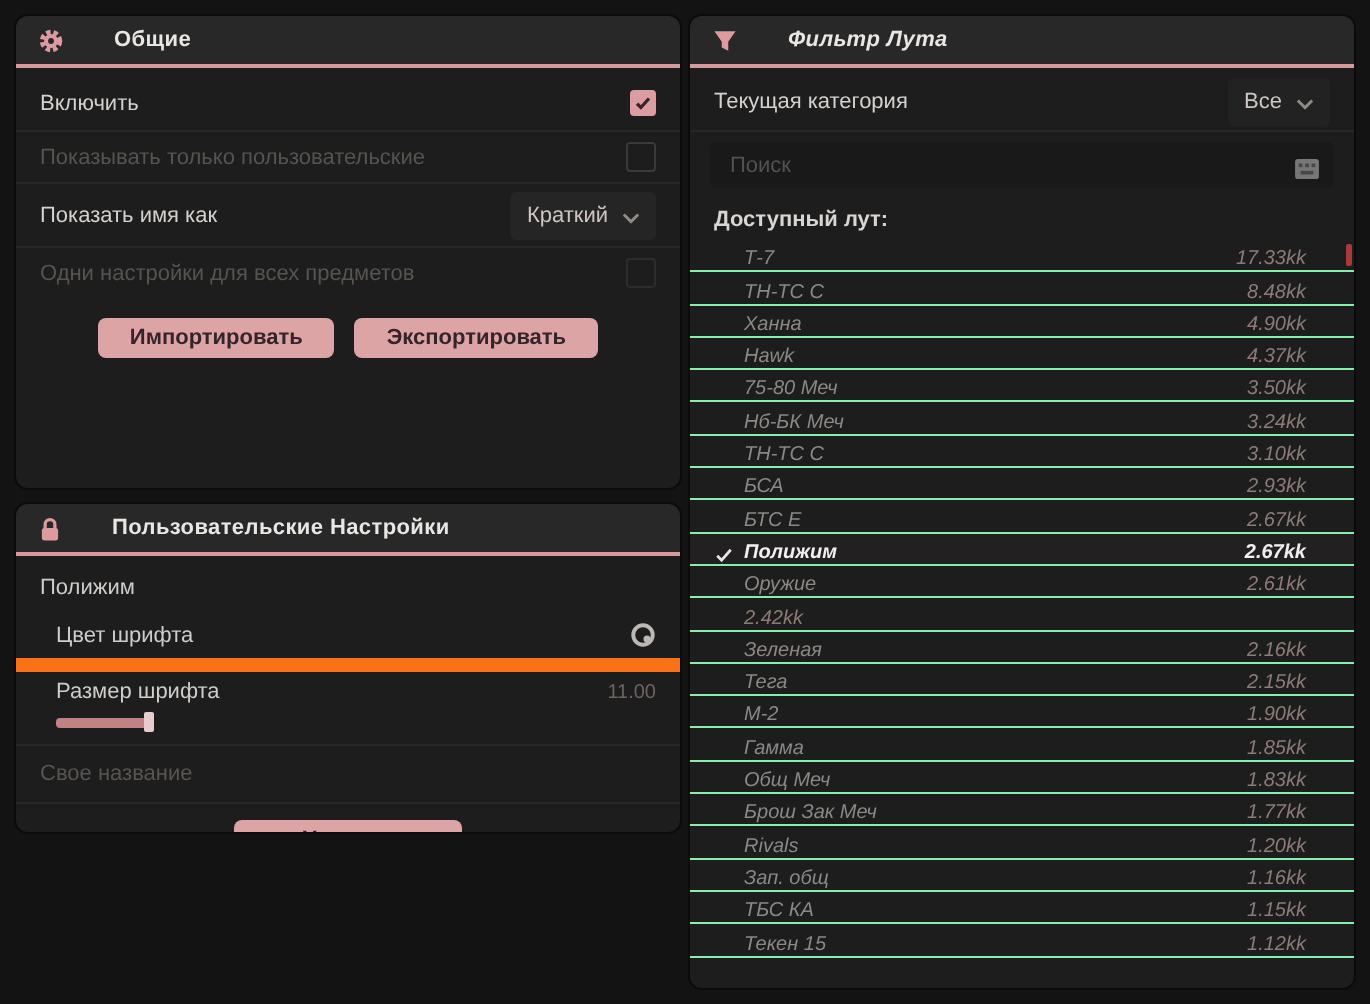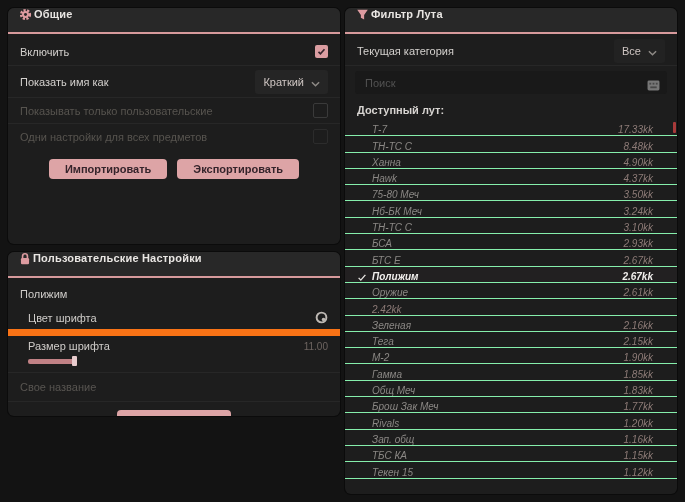--- a/index.html
+++ b/index.html
@@ -1,21 +1,21 @@
 <!DOCTYPE html>
 <html><head>
 <meta charset="utf-8">
 <style>
   html,body{margin:0;padding:0;background:#101010;}
   body{width:685px;height:502px;font-family:"Liberation Sans",sans-serif;-webkit-font-smoothing:antialiased;}
   .page{position:relative;width:685px;height:502px;background:#131313;overflow:hidden;}
   .panel{position:absolute;background:#1d1d1d;border-radius:6px;box-shadow:0 0 0 1px #0b0b0b;overflow:hidden;}
-  .panel-header{height:24px;background:#282828;display:flex;align-items:flex-start;gap:2px;padding:0 11px;border-bottom:2px solid #d79a9c;}
+  .panel-header{height:24px;background:#282828;display:flex;align-items:center;gap:25px;padding:0 11px;border-bottom:2px solid #d79a9c;}
   .panel-title{font-size:11px;font-weight:bold;color:#e9e6e3;letter-spacing:.2px;}
-  .panel-title.italic{}
+  .panel-title.italic{font-style:italic;}
   .hicon{display:flex;align-items:center;}
   .row{display:flex;align-items:center;justify-content:space-between;padding:0 12px;border-bottom:1px solid #272727;}
   .row .lbl{font-size:11px;color:#d4d1ce;}
   .row.dim .lbl{color:#57544f;}
   .checkbox{width:13px;height:13px;border-radius:2px;display:flex;align-items:center;justify-content:center;}
   .checkbox.on{background:#db9da1;}
   .checkbox.off{background:transparent;border:1px solid #3a3a3a;}
   .dropdown{display:flex;align-items:center;gap:7px;background:#252525;border-radius:3px;padding:3px 8px;cursor:pointer;}
   .dropdown .dval{font-size:11px;color:#cfc6c3;}
   .btn{background:#dda4a6;color:#35242b;border:none;border-radius:4px;font-size:11px;font-family:inherit;padding:4px 16px;font-weight:bold;cursor:pointer;}
@@ -68,32 +68,32 @@
       <span class="panel-title">Общие</span>
     </div>
     <div class="row" style="height:27px;margin-top:4px;">
       <span class="lbl">Включить</span>
       <span class="checkbox on">
         <svg width="9" height="9" viewBox="0 0 12 12">
             <path d="M2 6.5 L4.6 9 L10 3" stroke="#35242b" stroke-width="2.2" fill="none"></path>
           </svg>
       </span>
     </div>
+    <div class="row dim" style="height:25px;">
+      <span class="lbl">Показывать только пользовательские</span>
+      <span class="checkbox off"></span>
+    </div>
     <div class="row" style="height:31px;">
       <span class="lbl">Показать имя как</span>
       <span class="dropdown">
         <span class="dval">Краткий</span>
         <span><svg width="9" height="6" viewBox="0 0 10 6">
               <path d="M1 1 L5 5 L9 1" stroke="#8e8a86" stroke-width="1.6" fill="none"></path>
             </svg></span>
       </span>
-    </div>
-    <div class="row dim" style="height:25px;">
-      <span class="lbl">Показывать только пользовательские</span>
-      <span class="checkbox off"></span>
     </div>
     <div class="row dim" style="height:25px;border-bottom:none;">
       <span class="lbl">Одни настройки для всех предметов</span>
       <span class="checkbox off" style="border-color:#2c2c2c;"></span>
     </div>
     <div class="btn-row">
       <button class="btn">Импортировать</button>
       <button class="btn">Экспортировать</button>
     </div>
   </section>

